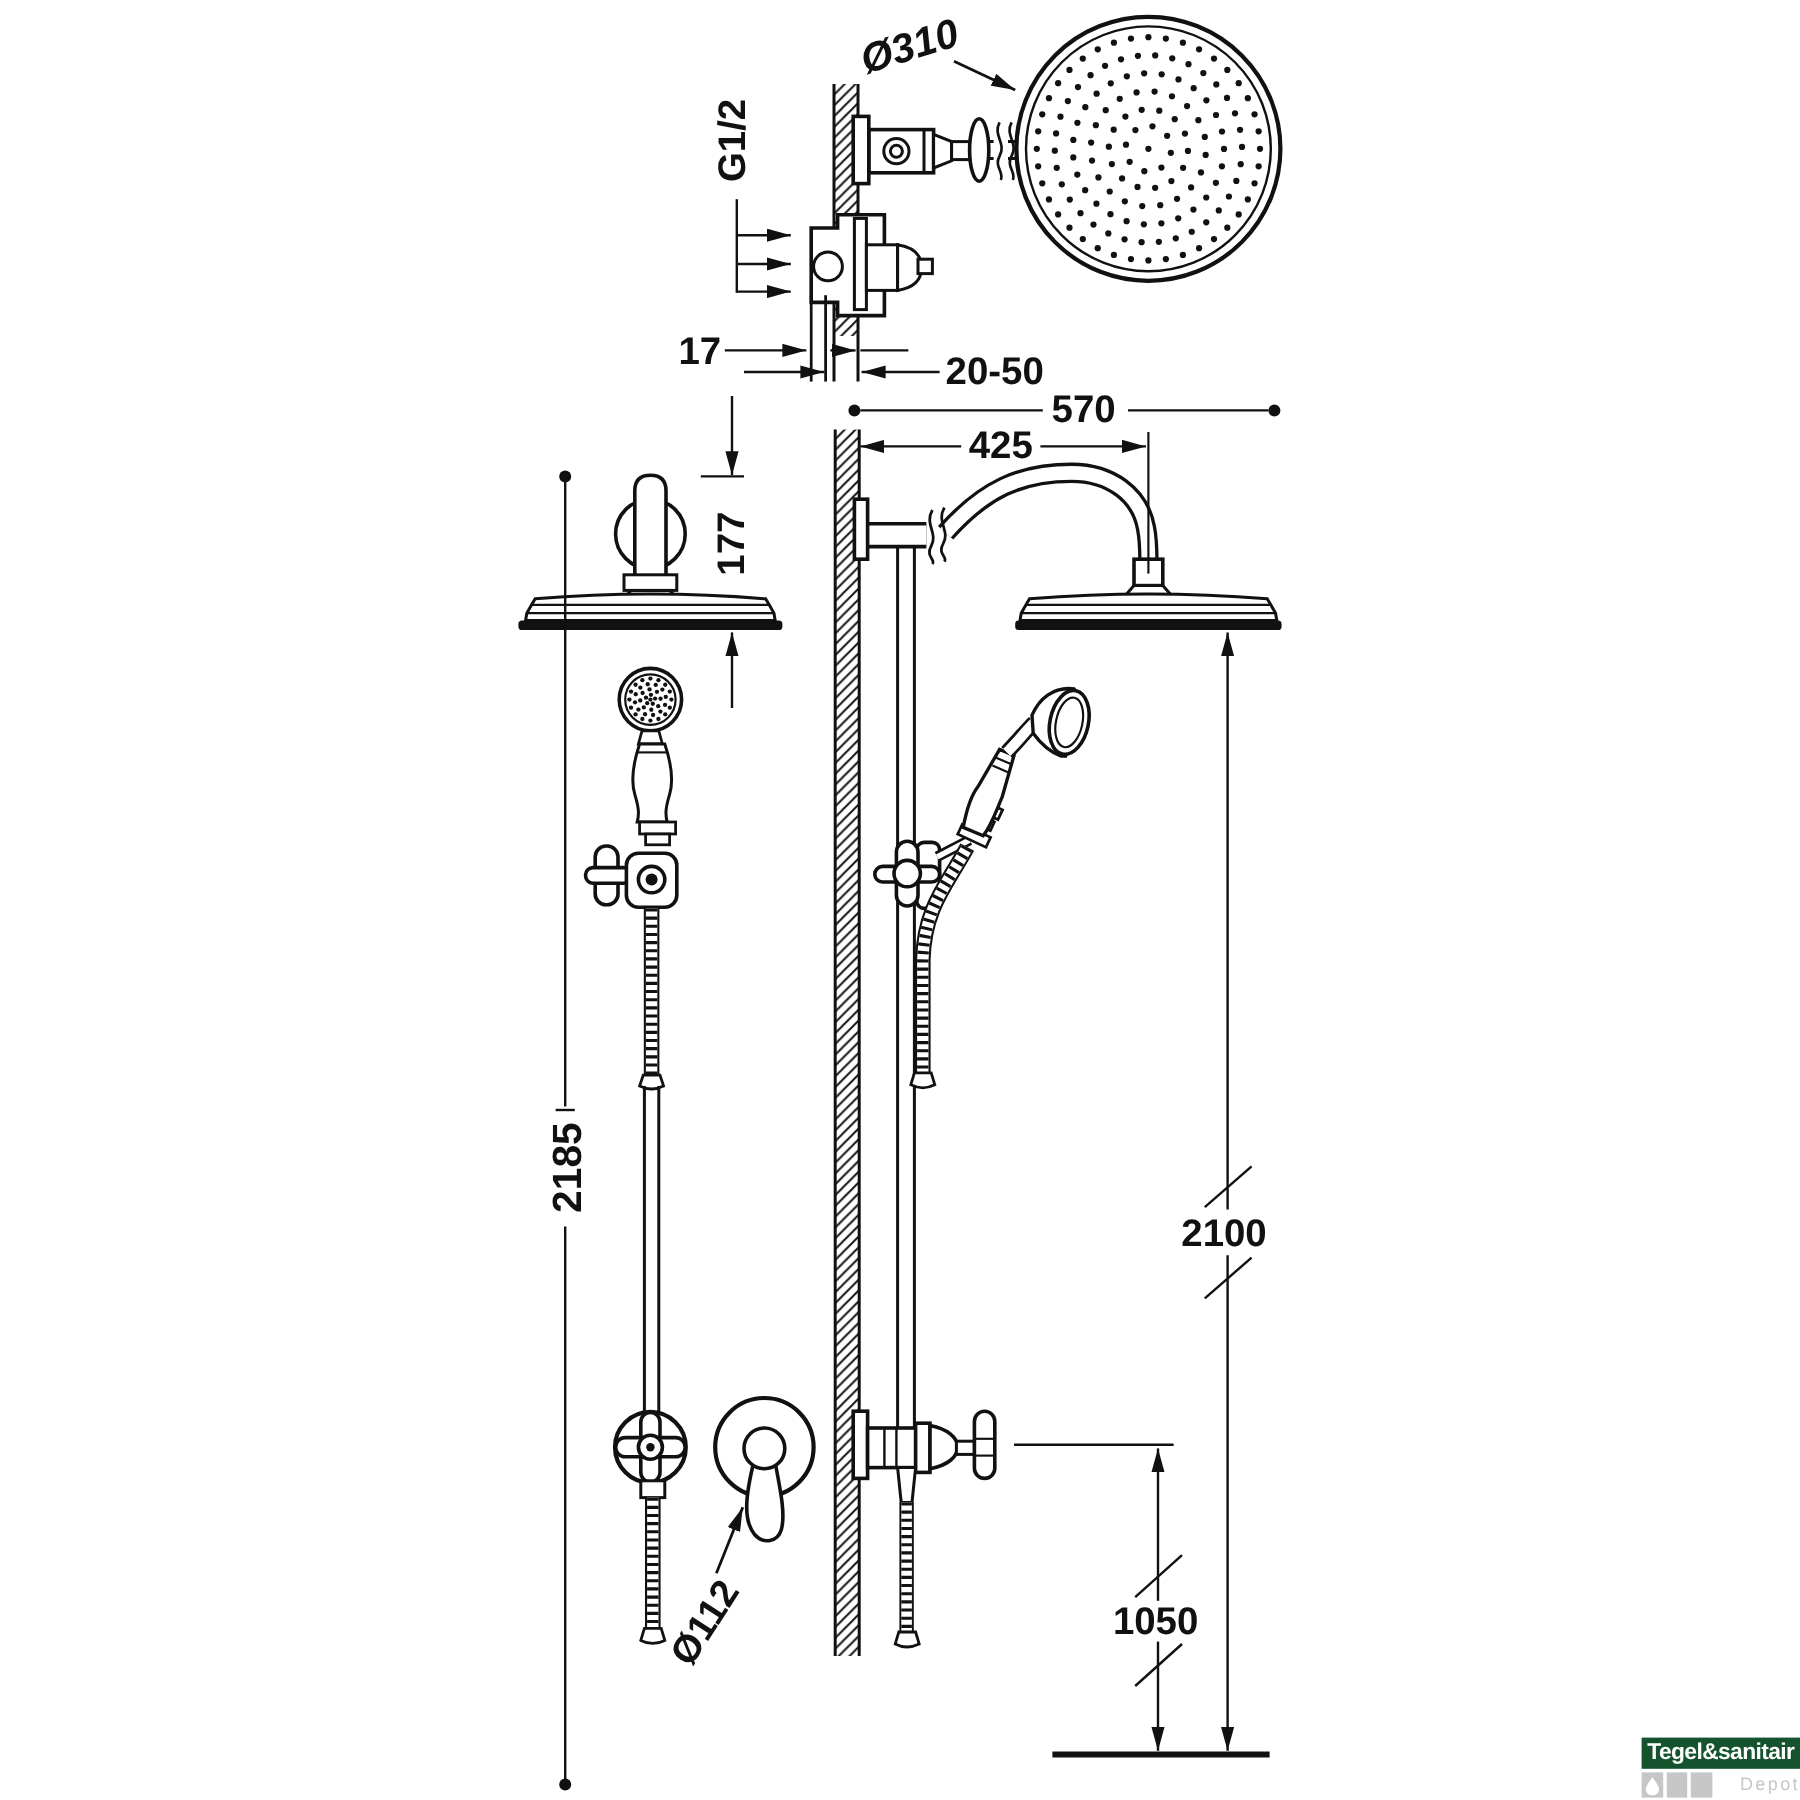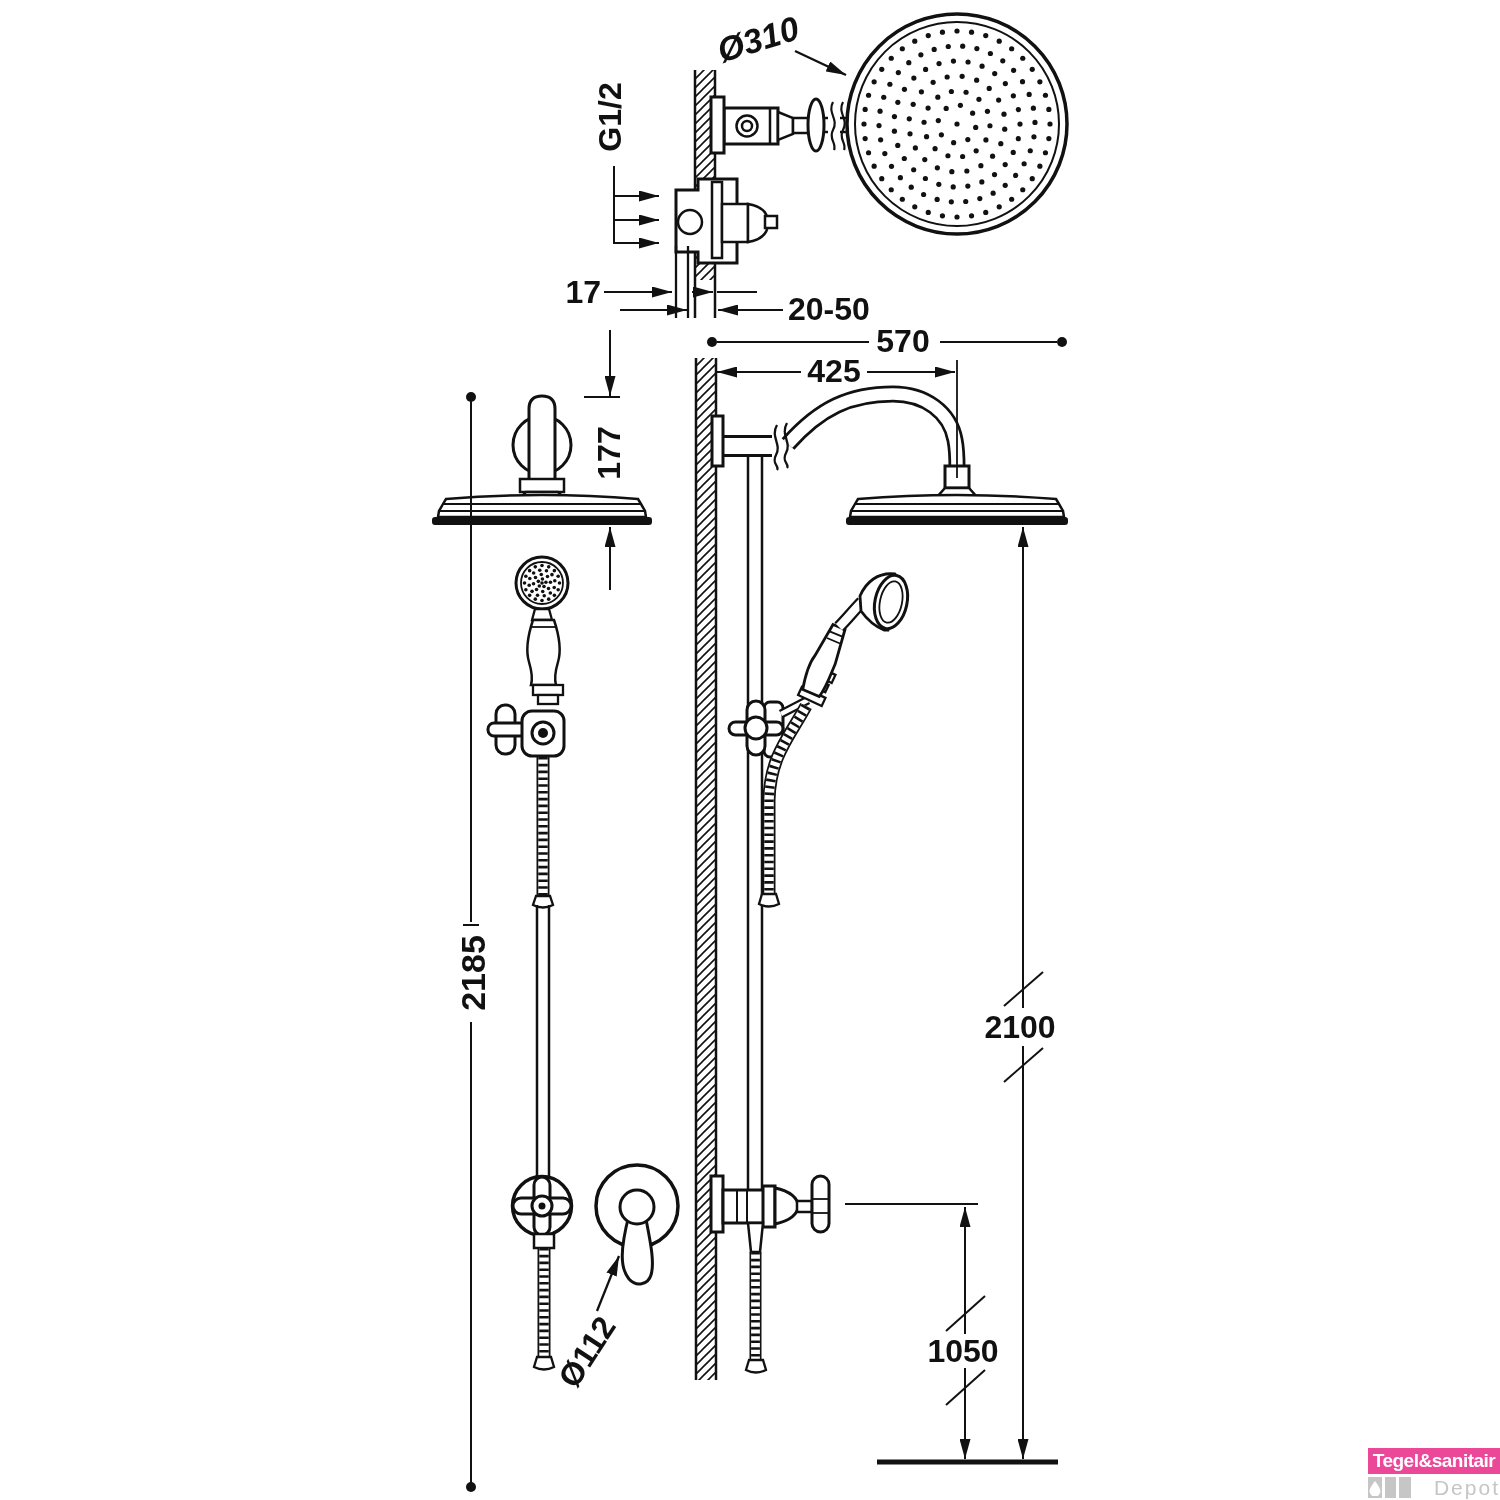--- a/index.html
+++ b/index.html
@@ -4,26 +4,26 @@
 <style>
   html,body{margin:0;padding:0;background:#fff;}
   .stage{position:relative;width:1500px;height:1500px;background:#fff;overflow:hidden;
          font-family:"Liberation Sans",sans-serif;}
   svg text{font-family:"Liberation Sans",sans-serif;font-weight:bold;fill:#111;}
   .dim{font-size:32px;}
   .dim-lg{font-size:34px;}
   .dim-it{font-style:italic;}
   
   .wm{position:absolute;left:1368px;top:1448px;width:132px;}
-  .wm-bar{background:#ec4899;color:#fff;font-weight:bold;font-size:19px;
+  .wm-bar{background:#14532d;color:#fff;font-weight:bold;font-size:19px;
           letter-spacing:-0.5px;height:26px;line-height:26px;text-align:center;}
   .wm-row{display:flex;align-items:center;margin-top:3px;height:21px;}
   .wm-sq{width:21px;height:21px;background:#c6c6c6;margin-right:3px;
          display:flex;align-items:center;justify-content:center;}
-  .wm-sub{color:#c6c6c6;font-size:21px;letter-spacing:2px;margin-left:20px;font-weight:normal;}
+  .wm-sub{color:#c6c6c6;font-size:15px;letter-spacing:2px;margin-left:20px;font-weight:normal;}
 </style>
 </head>
 <body>
 
 <div class="stage">
 
 <svg width="1500" height="1500" viewBox="0 0 1500 1500">
   <defs>
     <pattern id="hatch" width="9" height="9" patternUnits="userSpaceOnUse">
       <path d="M0,9 L9,0 M-1,1 L1,-1 M8,10 L10,8" stroke="#111" stroke-width="1.6" fill="none"></path>

